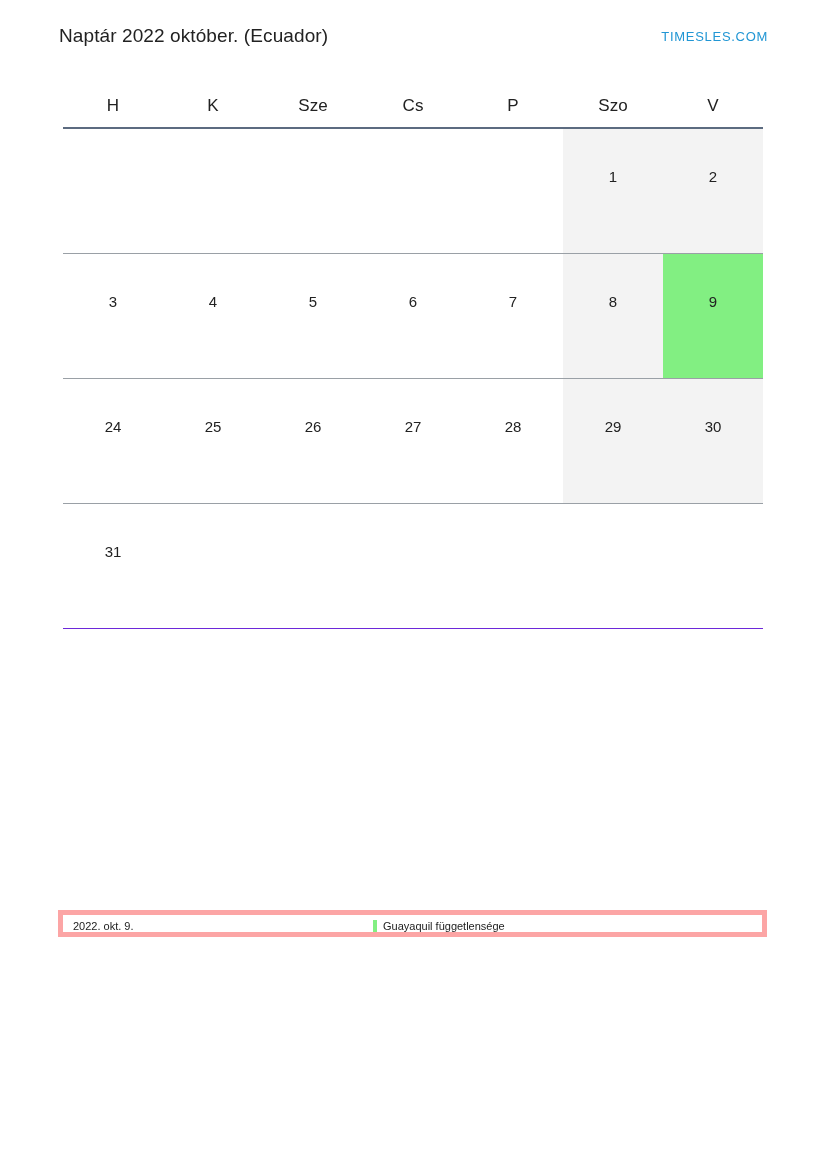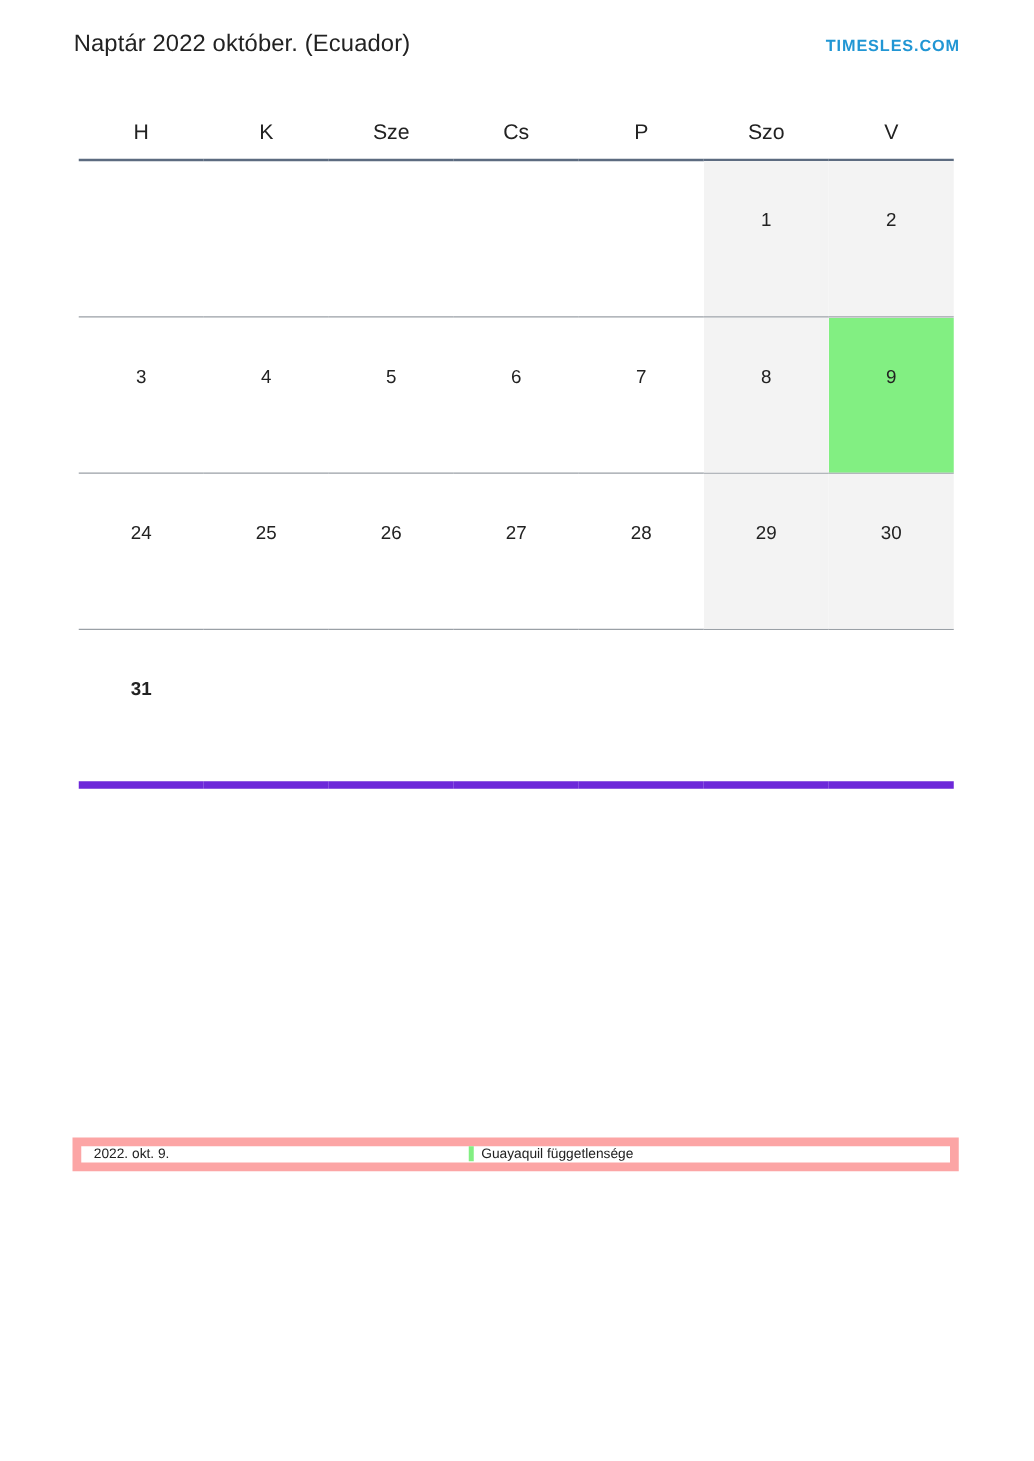--- a/index.html
+++ b/index.html
@@ -35,21 +35,21 @@
   .title {
     font-size: 19px;
     color: #222222;
     letter-spacing: 0.1px;
     white-space: nowrap;
   }
   .brand {
     font-size: 13px;
     color: #2196d4;
     letter-spacing: 0.7px;
-    font-weight: 700;
+    font-weight: 400;
     white-space: nowrap;
   }
   
   .calendar {
     position: absolute;
     left: 63px;
     top: 83px;
     width: 700px;
   }
   table.cal {
@@ -80,42 +80,42 @@
   }
   tbody td .num {
     display: block;
     padding-top: 40px;
     font-size: 15px;
     line-height: 1;
   }
   td.weekend { background: #f3f3f3; }
   td.highlight { background: #82ef82; }
   td.empty { border-bottom: 1px solid #9aa0a6; }
-  tbody tr:last-child td { border-bottom: 6px solid #6d28d9; font-weight: bold; }
+  tbody tr:last-child td { border-bottom: 1px solid #6d28d9; }
   
   tbody td { box-sizing: border-box; }
   tbody td::after {
     content: "";
     position: absolute;
     left: 0;
     right: 0;
     bottom: -1px;
     height: 0;
   }
   
   .legend {
     position: absolute;
     left: 58px;
     top: 909px;
     width: 709px;
     height: 27px;
-    border: 7px solid #fca5a5;
+    border: 5px solid #fca5a5;
     box-sizing: border-box;
     display: flex;
-    align-items: flex-start;
+    align-items: flex-end;
     font-size: 11px;
     color: #222222;
   }
   .legend-date {
     width: 310px;
     padding-left: 10px;
     box-sizing: border-box;
     white-space: nowrap;
   }
   .legend-event {

